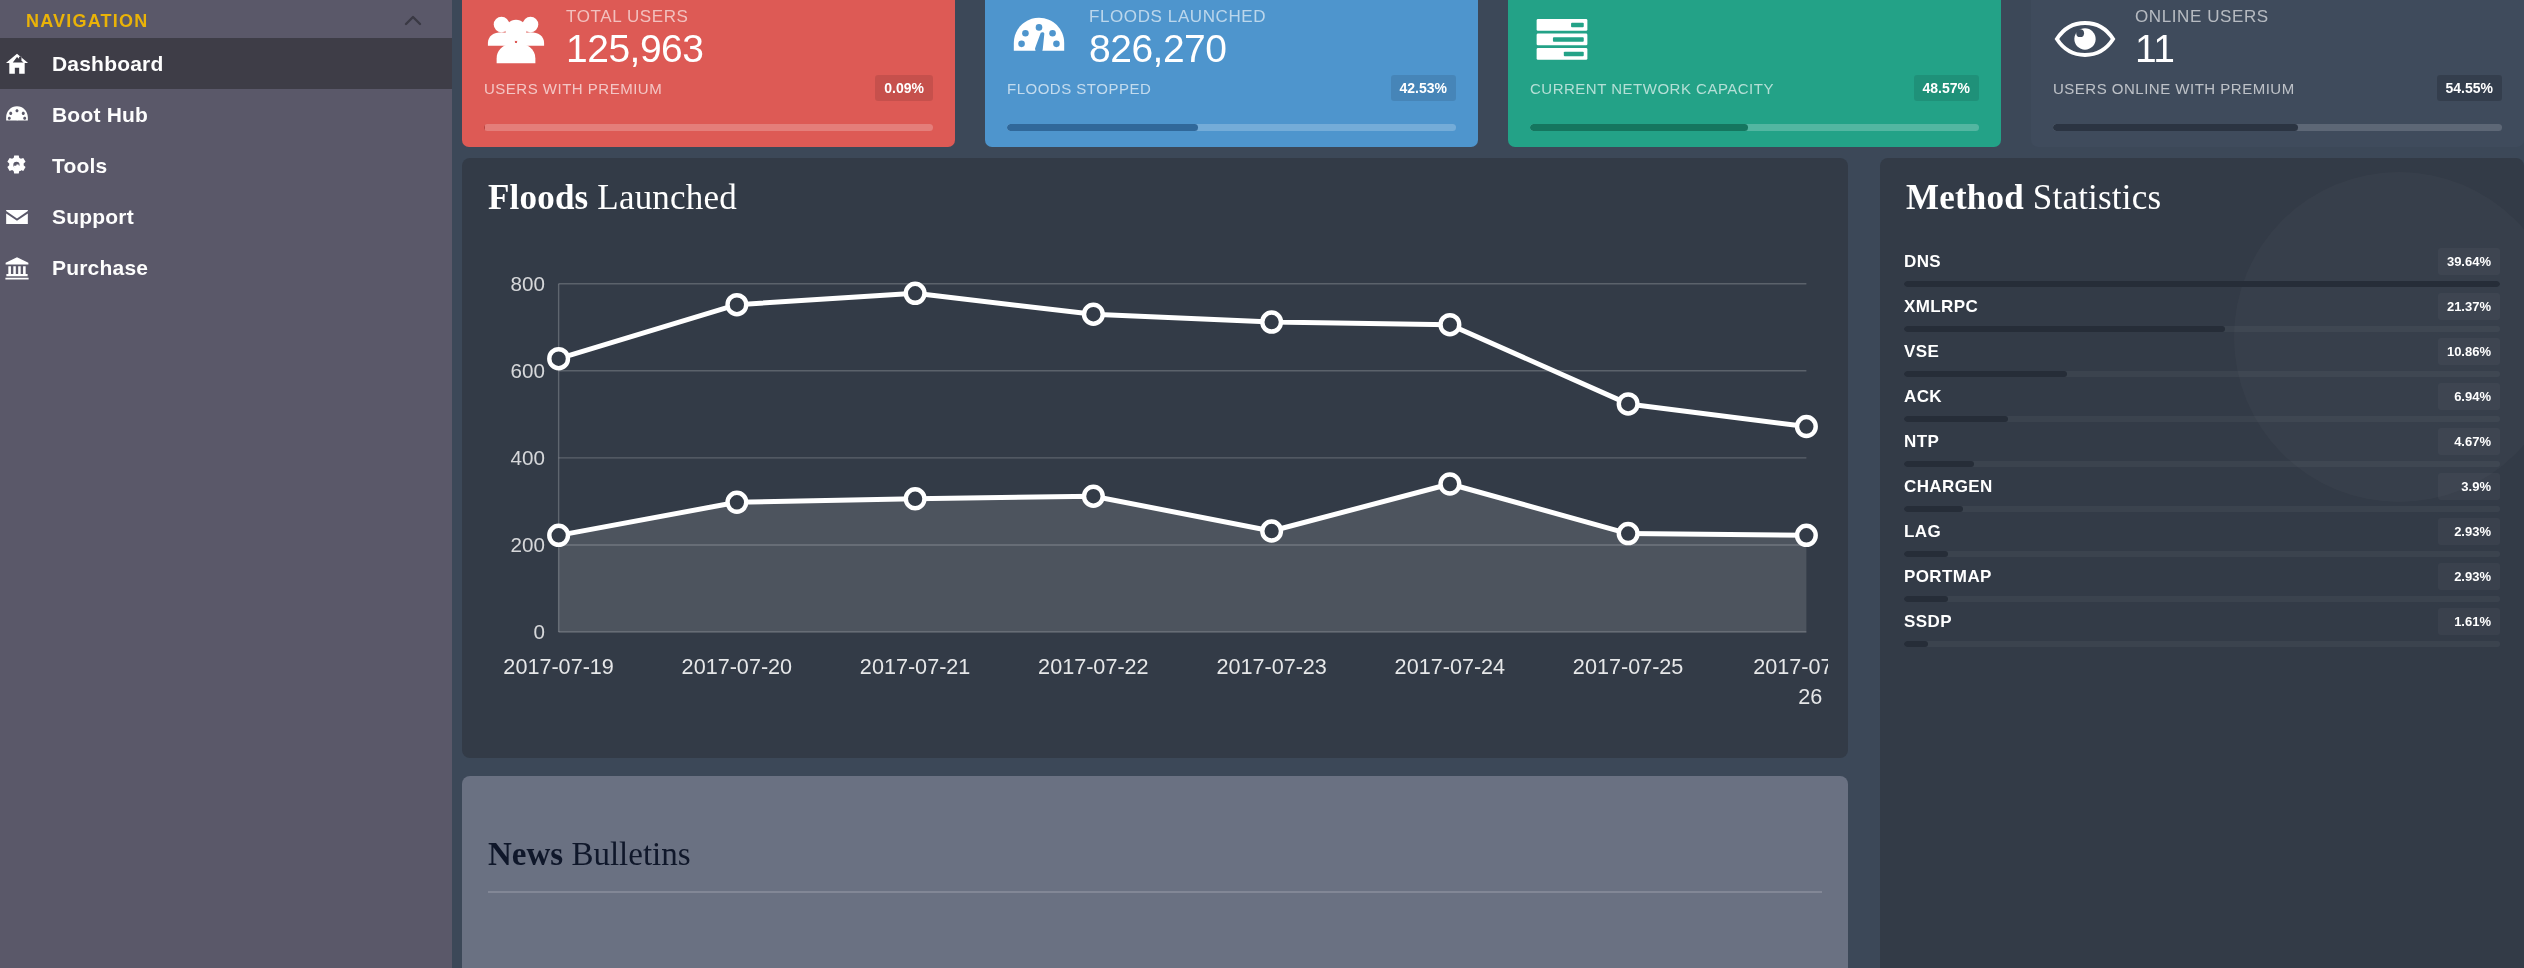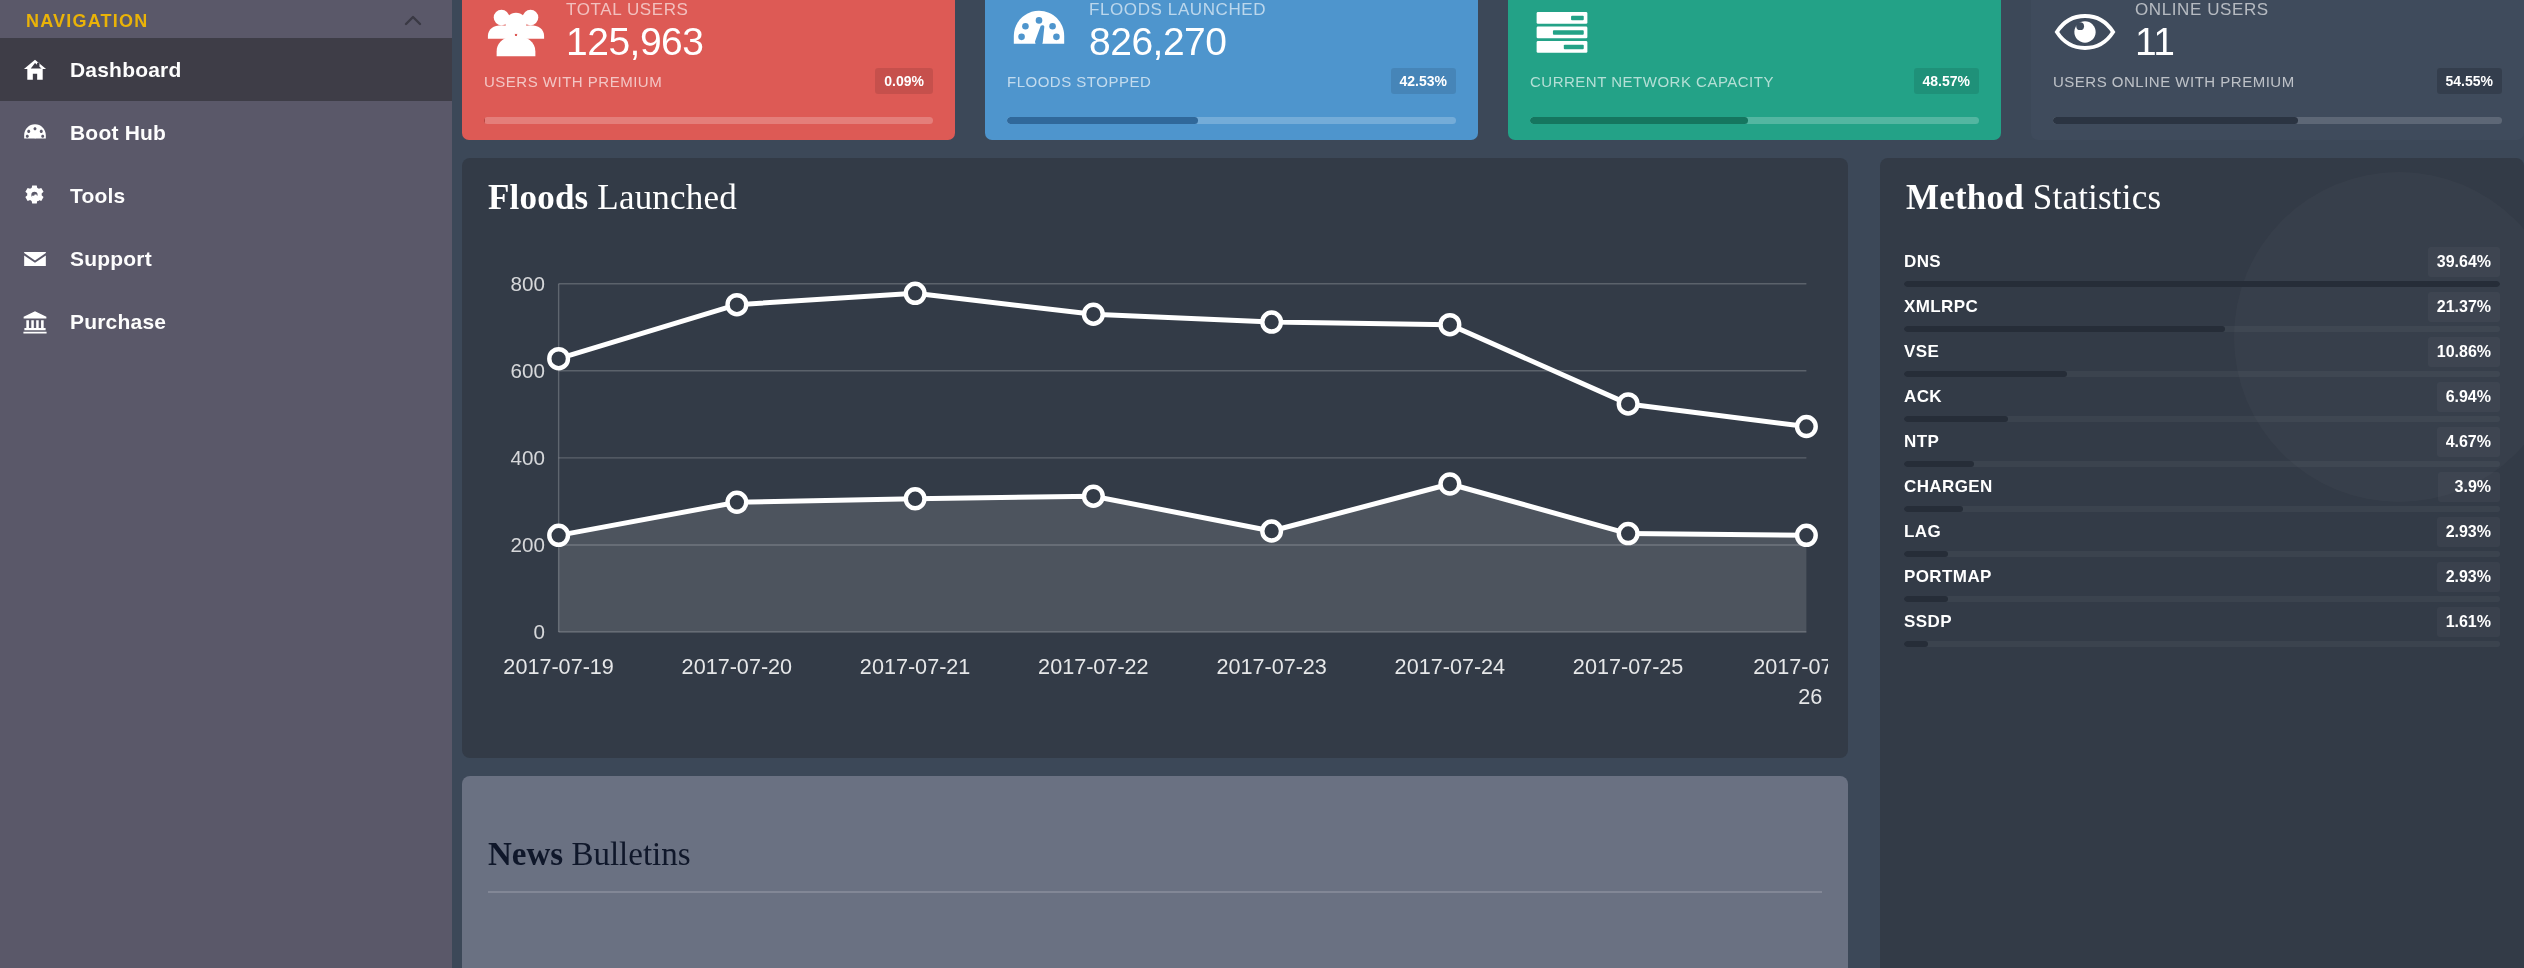--- a/index.html
+++ b/index.html
@@ -36,22 +36,22 @@
   .chevron-up {
     width: 26px; height: 26px;
     display: flex; align-items: center; justify-content: center;
     color: #3a3944;
   }
   .chevron-up svg { display:block; }
 
   .nav-list { margin-top: 4px; }
   .nav-item {
     display: flex; align-items: center;
-    height: 63px;
-    padding-left: 22px;
+    height: 51px;
+    padding-left: 4px;
     color: #ffffff;
     cursor: pointer;
   }
   .nav-item.active { background: #3e3d47; }
   .nav-icon {
     width: 44px; flex: 0 0 44px;
     display: flex; align-items: center; justify-content: flex-start;
     color: #ffffff;
   }
   .nav-icon svg { display: block; }
@@ -73,21 +73,21 @@
   }
 
   
   .cards-row {
     display: flex;
     gap: 30px;
     padding: 0 0 0 0;
     margin-left: 10px;
     margin-right: 0;
     height: 140px;
-    align-items: flex-end;
+    align-items: center;
   }
   .stat-card {
     flex: 1 1 0;
     border-radius: 7px;
     padding: 14px 22px 16px 22px;
     position: relative;
     display: flex;
     flex-direction: column;
     justify-content: space-between;
     overflow: hidden;
@@ -232,21 +232,21 @@
     display: flex; align-items: center; justify-content: space-between;
     height: 39px;
   }
   .method-name {
     font-size: 17px;
     font-weight: 700;
     color: #ffffff;
     letter-spacing: .4px;
   }
   .method-pct {
-    font-size: 16px;
+    font-size: 13px;
     font-weight: 700;
     color: #ffffff;
     background: rgba(255,255,255,.035);
     border-radius: 3px;
     padding: 6px 9px;
     min-width: 62px;
     text-align: right;
   }
   .method-track {
     height: 6px;

